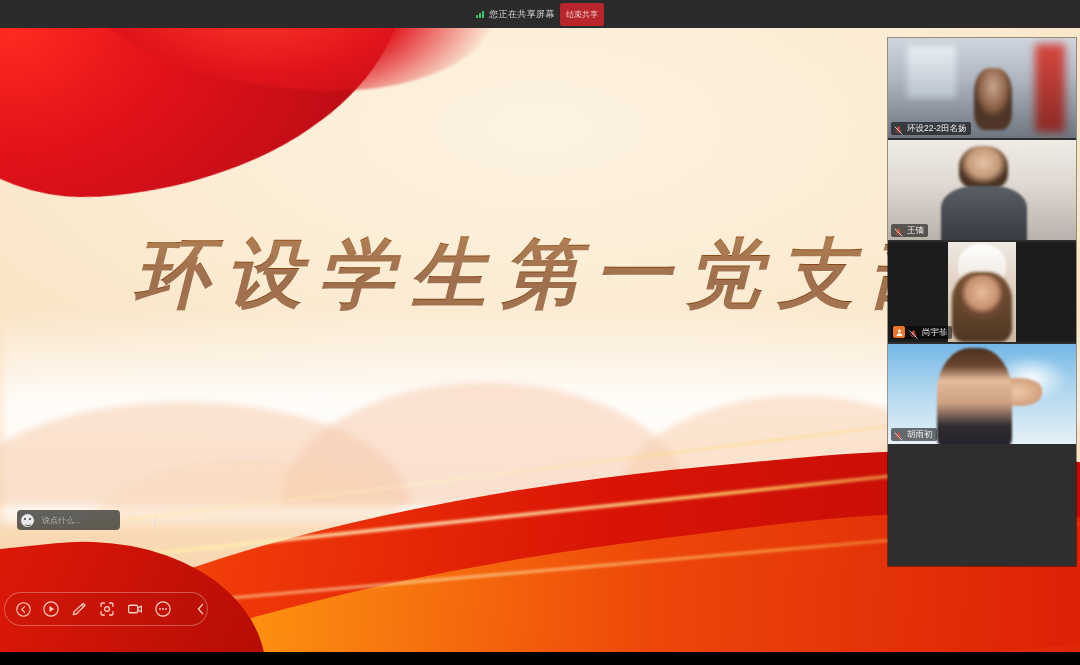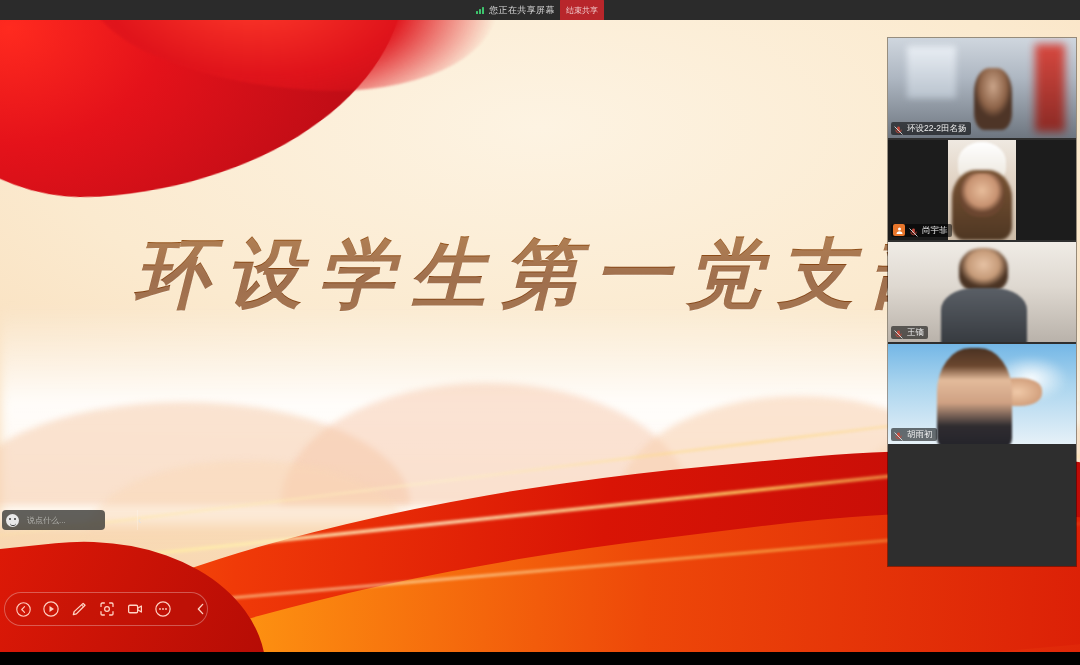--- a/index.html
+++ b/index.html
@@ -5,21 +5,21 @@
   * { margin:0; padding:0; box-sizing:border-box; }
   html,body{
     width:1080px; height:665px; overflow:hidden;
     background:#000;
     font-family:"Liberation Sans","DejaVu Sans",sans-serif;
   }
   #app{ position:relative; width:1080px; height:665px; background:#000; overflow:hidden; }
 
   
   .topbar{
-    position:absolute; left:0; top:0; width:1080px; height:20px;
+    position:absolute; left:0; top:0; width:1080px; height:28px;
     background:#2b2b2b; display:flex; align-items:center; justify-content:center;
     gap:5px; z-index:60; overflow:hidden;
   }
   .signal{ display:inline-flex; align-items:flex-end; gap:1px; height:8px; }
   .signal i{ display:block; width:2px; background:#3ec46d; border-radius:0.5px; }
   .signal i:nth-child(1){ height:3px; }
   .signal i:nth-child(2){ height:5px; }
   .signal i:nth-child(3){ height:7px; }
   .topbar-text{ color:#d8d8d8; font-size:9px; line-height:11px; letter-spacing:.4px; white-space:nowrap; }
   .end-share{
@@ -113,21 +113,21 @@
     background:linear-gradient(180deg,#9c5a1d 0%,#7f3f12 55%,#8a4a18 100%);
     -webkit-background-clip:text; background-clip:text; -webkit-text-fill-color:transparent;
     text-shadow:0 1px 0 rgba(255,255,255,.25);
     white-space:nowrap;
   }
   .slide-title{ top:212px; font-size:76px; letter-spacing:16px; text-indent:16px; }
   .slide-sub{ top:333px; font-size:70px; letter-spacing:22px; text-indent:22px; }
 
   
   .chatbar{
-    position:absolute; left:2px; top:510px; width:103px; height:20px;
+    position:absolute; left:17px; top:510px; width:103px; height:20px;
     background:rgba(62,62,58,.82); border-radius:4px;
     display:flex; align-items:center; z-index:30;
   }
   .chat-emoji{
     width:13px; height:13px; margin-left:4px; border-radius:50%;
     background:#e9e9e9; position:relative; flex:0 0 auto; cursor:pointer;
   }
   .chat-emoji::before{
     content:""; position:absolute; left:3px; top:4px; width:2px; height:2px;
     border-radius:50%; background:#3a3a3a;
@@ -374,20 +374,34 @@
         </div>
       <div class="tile-label">
         <span class="mic-ico">
           <svg width="11" height="11" viewBox="0 0 24 24" fill="none">
             <rect x="9" y="3" width="6" height="11" rx="3" fill="#c94a3c"></rect>
             <path d="M6 11a6 6 0 0 0 12 0" stroke="#c94a3c" stroke-width="1.8" fill="none" stroke-linecap="round"></path>
             <path d="M4 4 L20 20" stroke="#e8e8e8" stroke-width="1.8" stroke-linecap="round"></path>
           </svg>
         </span>
         <span class="tile-name">环设22-2田名扬</span>
+      </div>
+    </div>
+
+    <div class="tile">
+      <div class="tile-video v2"></div>
+      <div class="tile-label">
+        <span class="mic-ico">
+          <svg width="11" height="11" viewBox="0 0 24 24" fill="none">
+            <rect x="9" y="3" width="6" height="11" rx="3" fill="#c94a3c"></rect>
+            <path d="M6 11a6 6 0 0 0 12 0" stroke="#c94a3c" stroke-width="1.8" fill="none" stroke-linecap="round"></path>
+            <path d="M4 4 L20 20" stroke="#e8e8e8" stroke-width="1.8" stroke-linecap="round"></path>
+          </svg>
+        </span>
+        <span class="tile-name">王镝</span>
       </div>
     </div>
 
     <div class="tile">
       <div class="tile-video v3">
         <div class="v3-inner">
             <div class="v3-hair"></div>
           </div>
       </div>
       <div class="tile-label">
@@ -401,34 +415,20 @@
           <svg width="11" height="11" viewBox="0 0 24 24" fill="none">
             <rect x="9" y="3" width="6" height="11" rx="3" fill="#c94a3c"></rect>
             <path d="M6 11a6 6 0 0 0 12 0" stroke="#c94a3c" stroke-width="1.8" fill="none" stroke-linecap="round"></path>
             <path d="M4 4 L20 20" stroke="#e8e8e8" stroke-width="1.8" stroke-linecap="round"></path>
           </svg>
         </span>
         <span class="tile-name">尚宇菲</span>
       </div>
     </div>
 
-    <div class="tile">
-      <div class="tile-video v2"></div>
-      <div class="tile-label">
-        <span class="mic-ico">
-          <svg width="11" height="11" viewBox="0 0 24 24" fill="none">
-            <rect x="9" y="3" width="6" height="11" rx="3" fill="#c94a3c"></rect>
-            <path d="M6 11a6 6 0 0 0 12 0" stroke="#c94a3c" stroke-width="1.8" fill="none" stroke-linecap="round"></path>
-            <path d="M4 4 L20 20" stroke="#e8e8e8" stroke-width="1.8" stroke-linecap="round"></path>
-          </svg>
-        </span>
-        <span class="tile-name">王镝</span>
-      </div>
-    </div>
-
 
     <div class="tile">
       <div class="tile-video v5">
           <div class="v5-hand"></div>
         </div>
       <div class="tile-label">
         <span class="mic-ico">
           <svg width="11" height="11" viewBox="0 0 24 24" fill="none">
             <rect x="9" y="3" width="6" height="11" rx="3" fill="#c94a3c"></rect>
             <path d="M6 11a6 6 0 0 0 12 0" stroke="#c94a3c" stroke-width="1.8" fill="none" stroke-linecap="round"></path>

